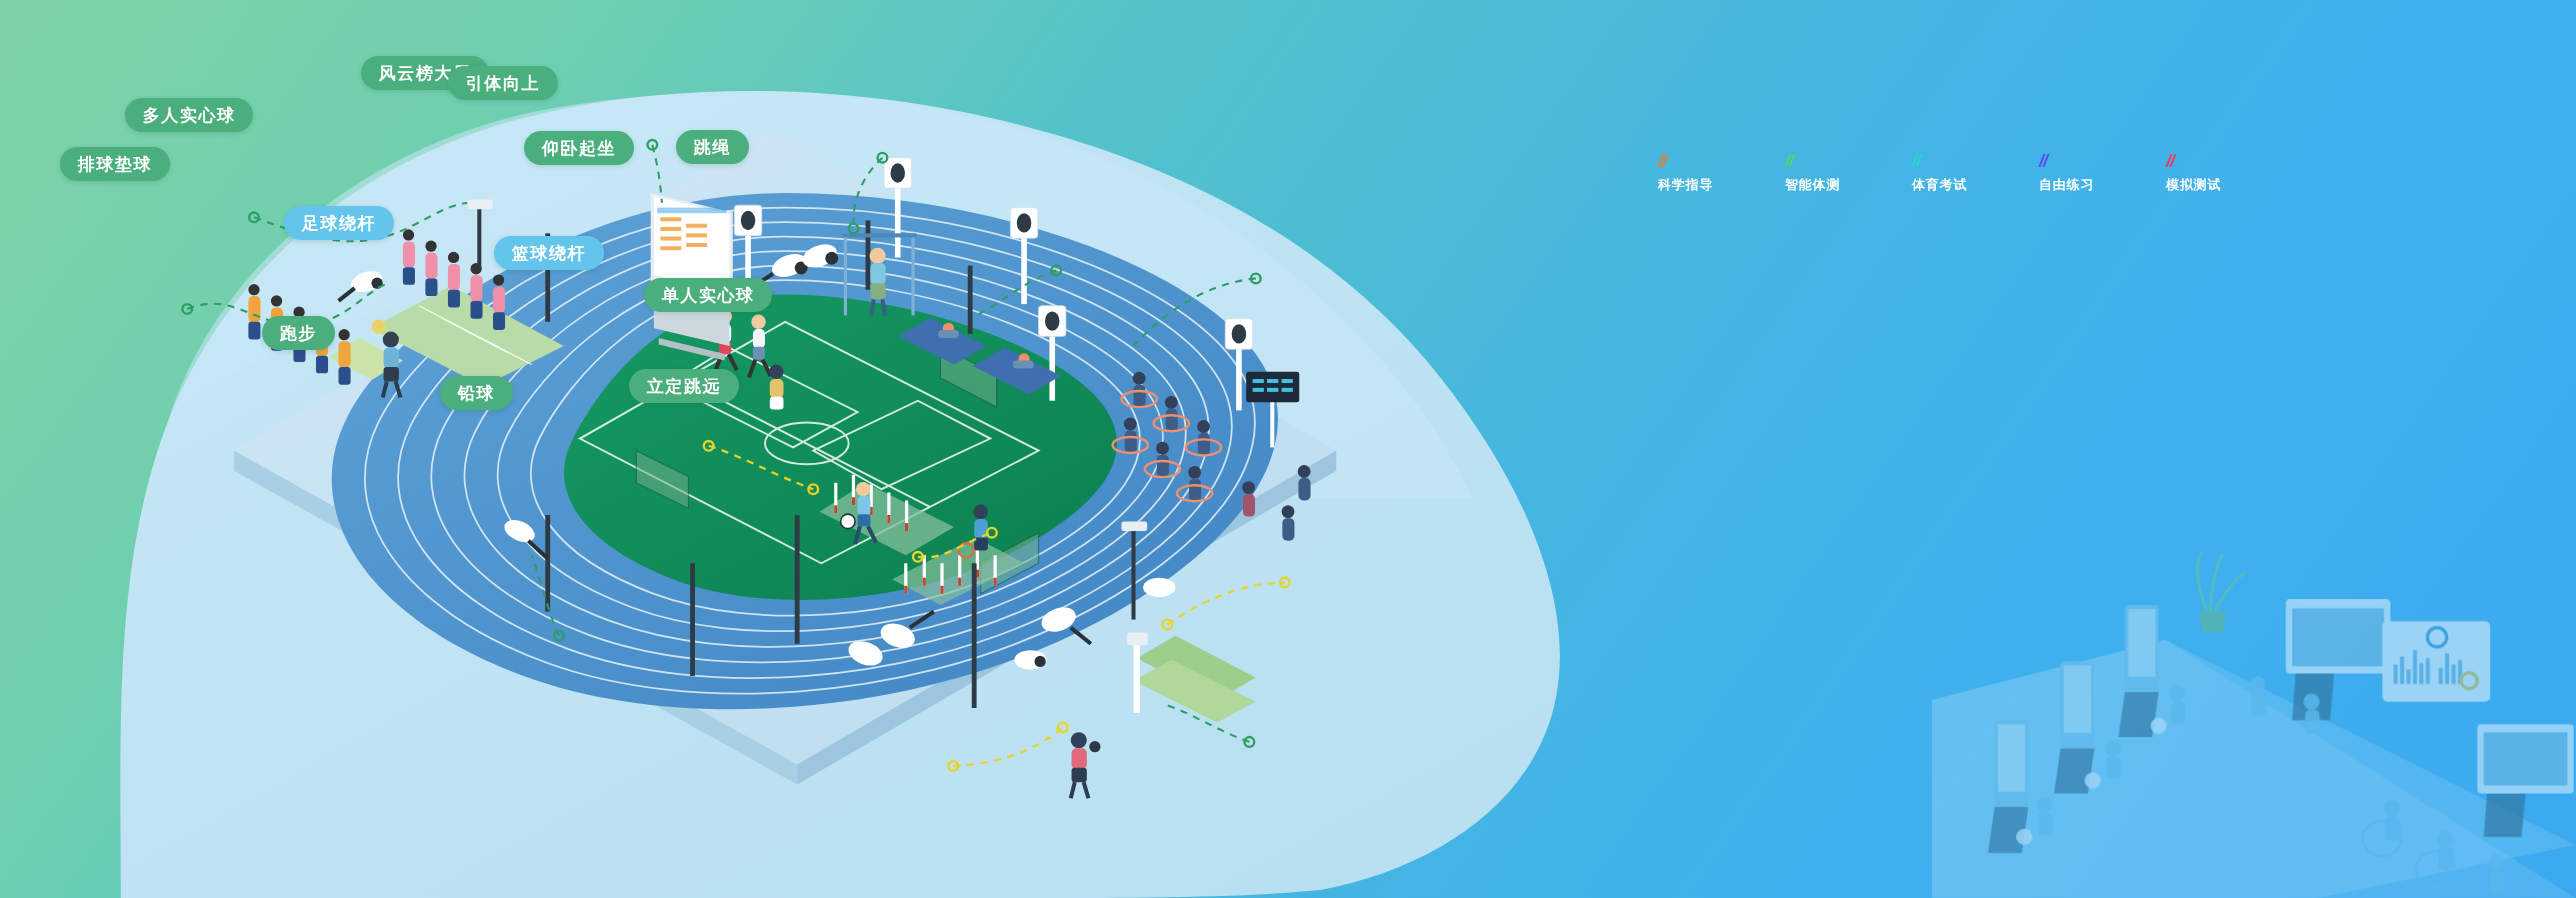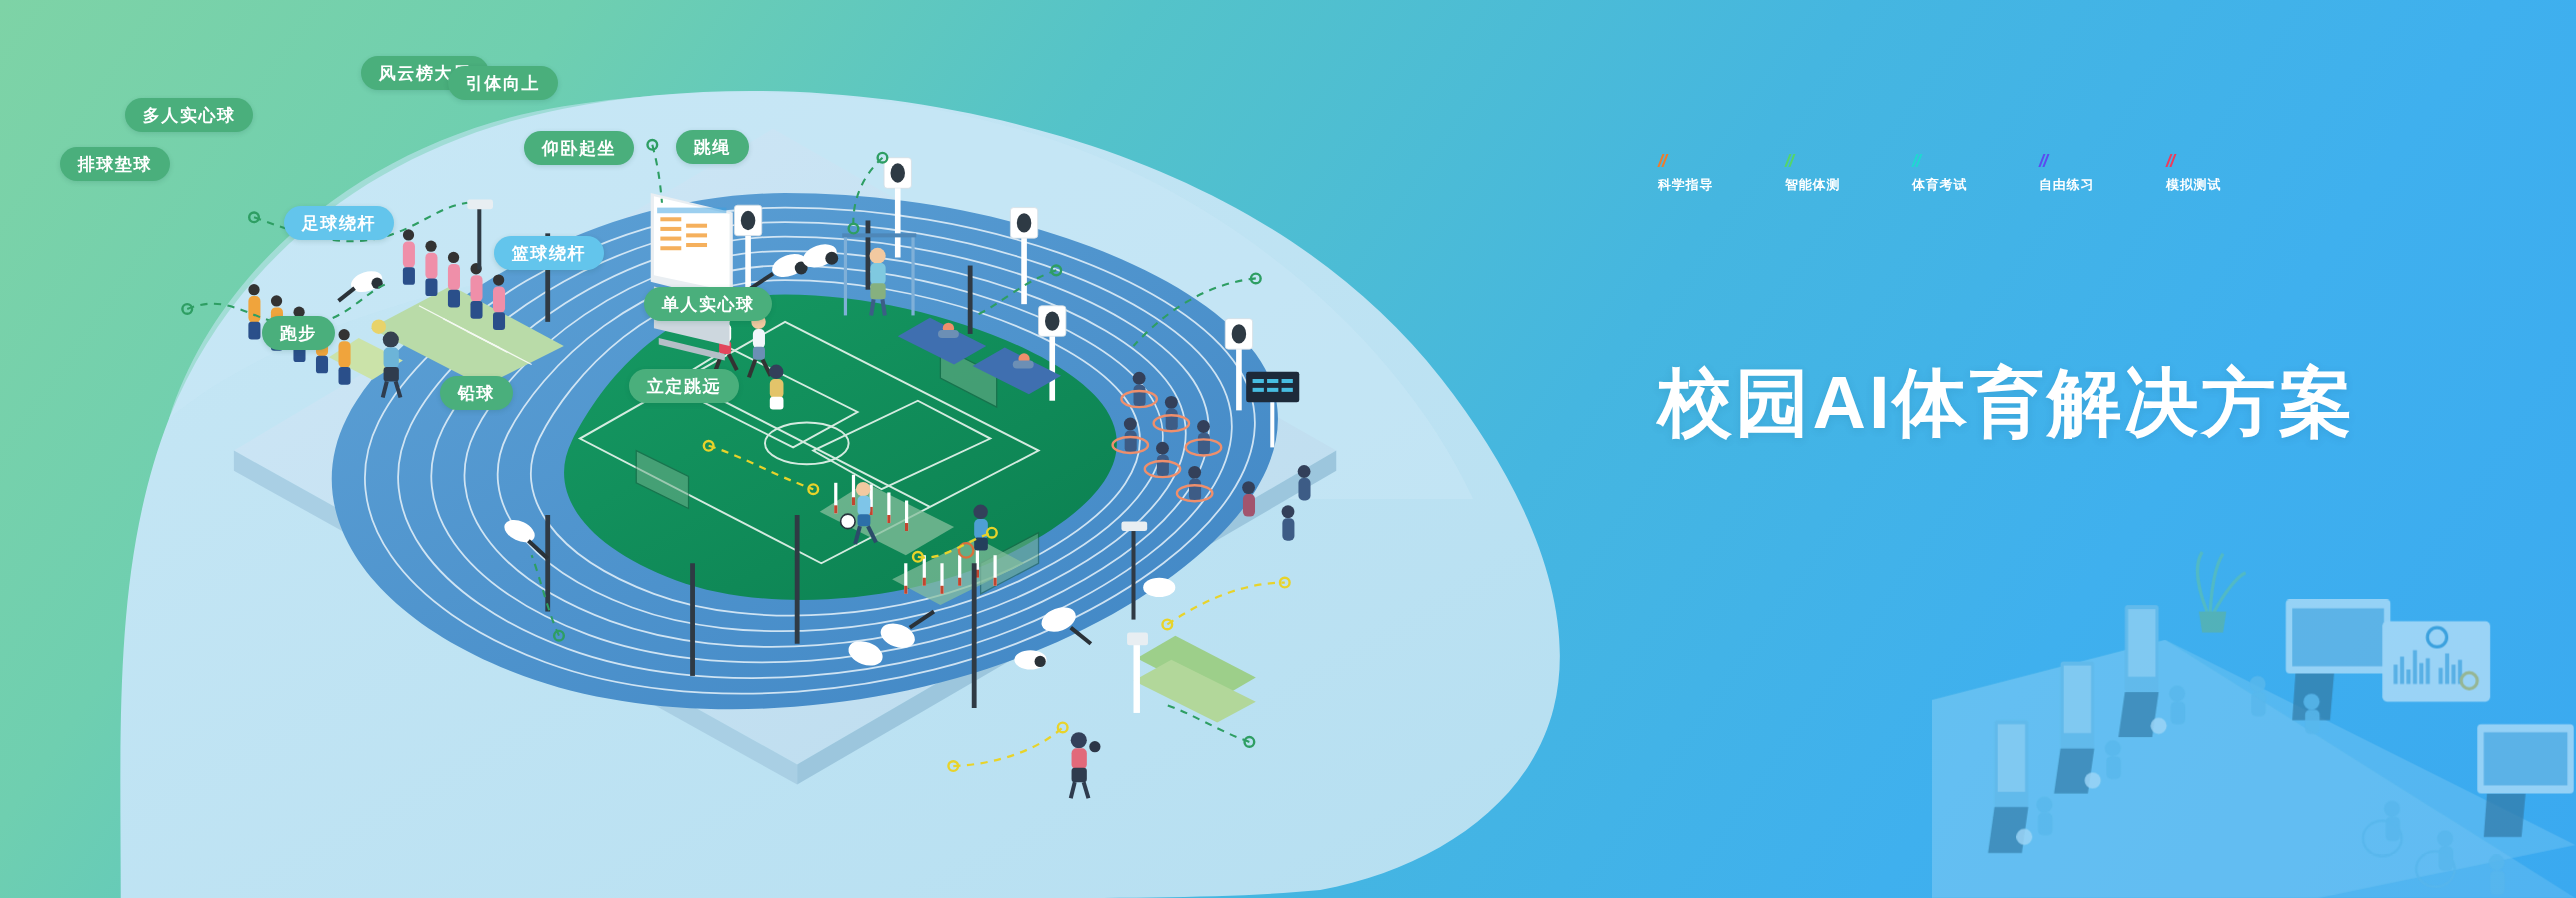--- a/index.html
+++ b/index.html
@@ -558,21 +558,21 @@
 
   <div class="layer">
     <div class="pill green" style="left:60px;top:147px;">排球垫球</div>
     <div class="pill green" style="left:125px;top:98px;">多人实心球</div>
     <div class="pill green" style="left:361px;top:56px;">风云榜大屏</div>
     <div class="pill green" style="left:448px;top:66px;">引体向上</div>
     <div class="pill green" style="left:524px;top:108px;margin-top:23px;">仰卧起坐</div>
     <div class="pill green" style="left:676px;top:130px;">跳绳</div>
     <div class="pill blue" style="left:284px;top:206px;">足球绕杆</div>
     <div class="pill blue" style="left:494px;top:236px;">篮球绕杆</div>
-    <div class="pill green" style="left:644px;top:287px;">单人实心球</div>
+    <div class="pill green" style="left:644px;top:278px;">单人实心球</div>
     <div class="pill green" style="left:262px;top:316px;">跑步</div>
     <div class="pill green" style="left:440px;top:376px;">铅球</div>
     <div class="pill green" style="left:629px;top:369px;">立定跳远</div>
   </div>
 
   <svg class="svg-full" viewBox="0 0 3200 1116">
     <g opacity=".55">
 
       <polygon points="2690,795 3200,1116 2400,1116 2400,870" fill="#8ed0f4" opacity=".5"></polygon>
       <polygon points="2400,870 2690,795 3200,1050 2880,1116 2400,1116" fill="#a3dbf7" opacity=".45"></polygon>
@@ -686,17 +686,16 @@
       <div class="feature-item">
         <span class="feature-mark" style="color:#5b4bf0;">//</span>
         <span class="feature-label">自由练习</span>
       </div>
       <div class="feature-item">
         <span class="feature-mark" style="color:#ef3b5b;">//</span>
         <span class="feature-label">模拟测试</span>
       </div>
     </div>
 
-    <h1 class="headline">校园AI体育解决方案</h1>
   </div>
 
 </div>
 
 
 </body></html>

